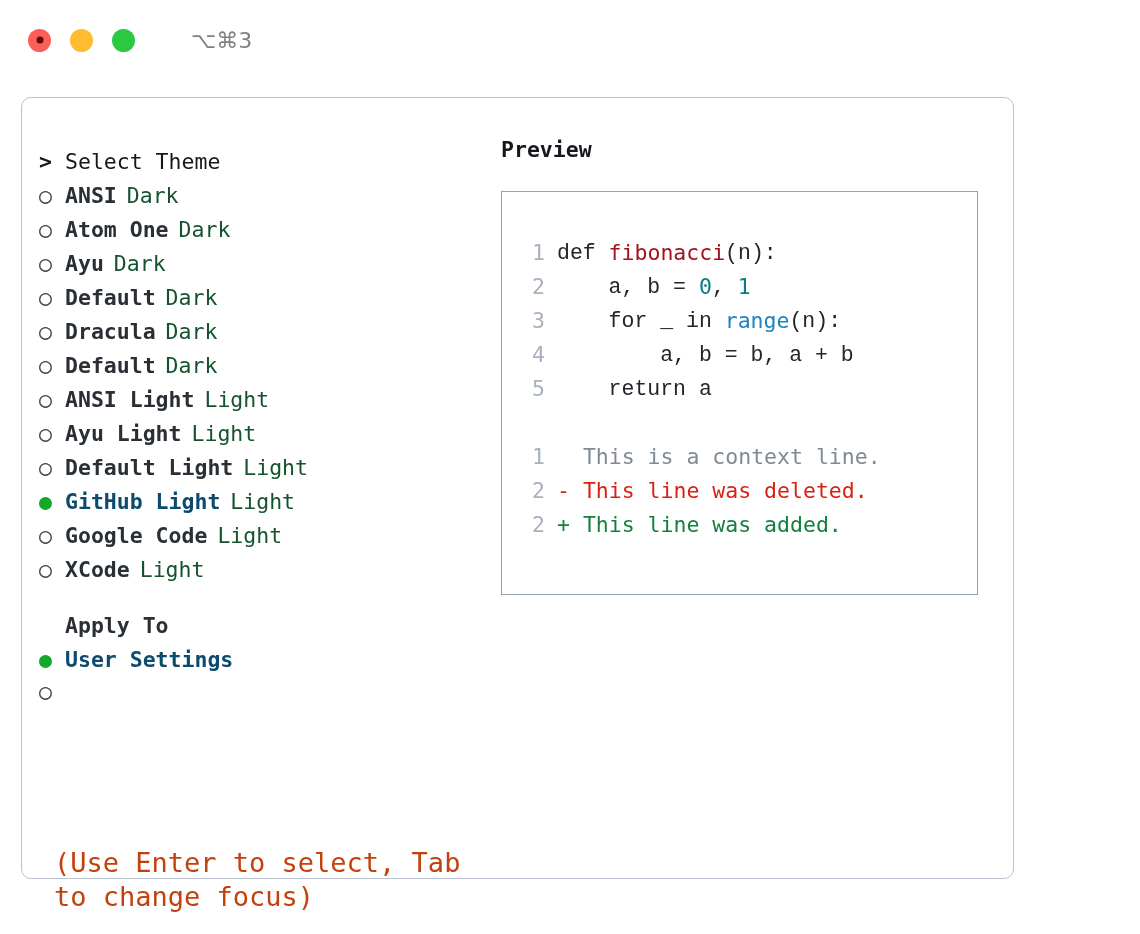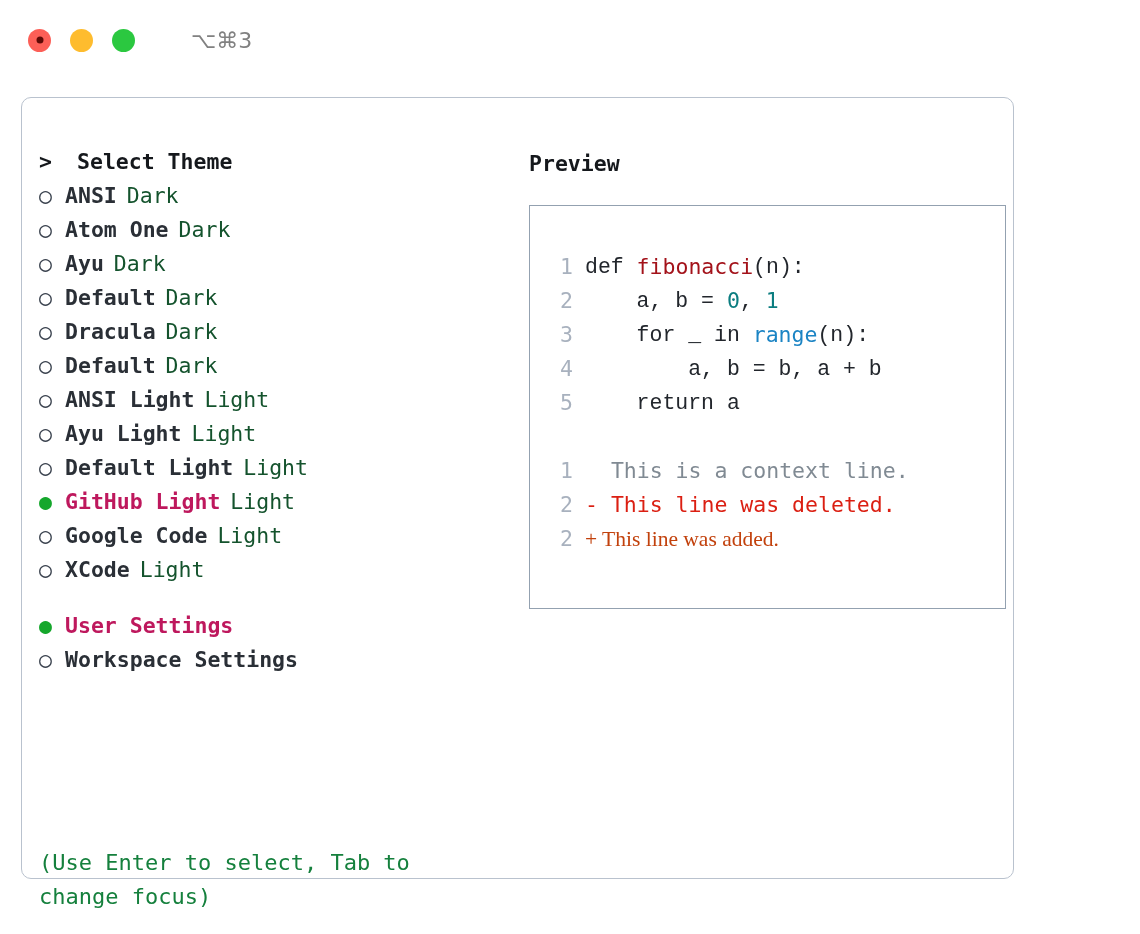--- a/index.html
+++ b/index.html
@@ -110,46 +110,45 @@
   }
   .marker.caret {
     color: #15181c;
     font-weight: bold;
   }
   .marker.hollow { color: #3c4450; }
   .marker.filled { color: #15a72c; }
   .marker.blank  { color: transparent; }
 
   .lbl { color: #2a2f36; font-weight: bold; }
-  .lbl.bold { font-weight: bold; color: #15181c; margin-left: 12px; }
-  .lbl.sel  { color: #be185d; }
+  .lbl.bold { font-weight: normal; color: #15181c; }
+  .lbl.sel  { color: #0c4a6e; }
   .kind {
     color: #14532d;
     margin-left: 10px;
   }
 
   .spacer-22 { height: 22px; }
 
   #hint {
     position: absolute;
-    left: 17px;
+    left: 32px;
     top: 748px;
     width: 420px;
-    font-size: 22px;
+    font-size: 27px;
     line-height: 34px;
-    color: #15803d;
+    color: #c2410c;
   }
 
   
   #right-col {
     position: absolute;
     left: 479px;
-    top: 53px;
+    top: 39px;
     width: 490px;
-    margin-left: 28px;
   }
   #preview-title {
     font-size: 21.5px;
     font-weight: bold;
     color: #15181c;
     margin: 0 0 28px 0;
     line-height: 26px;
   }
   #preview-box {
     width: 477px;
@@ -175,21 +174,21 @@
     text-align: right;
     color: #a8b1be;
     margin-right: 12px;
   }
   .tok-plain { color: #22262c; font-family: Liberation Mono, monospace; }
   .tok-func  { color: #a3121a; }
   .tok-num   { color: #0b7d80; }
   .tok-call  { color: #1b84c4; }
   .tok-ctx   { color: #808a93; text-align: right; }
   .tok-del   { color: #db1f12; }
-  .tok-add   { color: #c2410c; font-family: Liberation Serif, serif; }
+  .tok-add   { color: #15803d; }
   .blank-line { height: 34px; }
 </style>
 </head>
 <body>
 
 <div id="window">
 
   <div id="titlebar">
     <div class="lights">
       <span class="light red"></span>
@@ -218,24 +217,27 @@
             <div class="list-line"><span class="marker hollow">○</span><span class="lbl">ANSI Light</span><span class="kind">Light</span></div>
             <div class="list-line"><span class="marker hollow">○</span><span class="lbl">Ayu Light</span><span class="kind">Light</span></div>
             <div class="list-line"><span class="marker hollow">○</span><span class="lbl">Default Light</span><span class="kind">Light</span></div>
             <div class="list-line"><span class="marker filled">●</span><span class="lbl sel">GitHub Light</span><span class="kind">Light</span></div>
             <div class="list-line"><span class="marker hollow">○</span><span class="lbl">Google Code</span><span class="kind">Light</span></div>
             <div class="list-line"><span class="marker hollow">○</span><span class="lbl">XCode</span><span class="kind">Light</span></div>
           </div>
 
         <div class="spacer-22"></div>
 
+        <div class="list-line">
+          <span class="marker blank">&nbsp;</span><span class="lbl">Apply To</span>
+        </div>
 
         <div id="apply-list">
             <div class="list-line"><span class="marker filled">●</span><span class="lbl sel">User Settings</span></div>
-            <div class="list-line"><span class="marker hollow">○</span><span class="lbl">Workspace Settings</span></div>
+            <div class="list-line"><span class="marker hollow">○</span></div>
           </div>
 
       </div>
 
       <div id="hint">(Use Enter to select, Tab to change focus)</div>
 
       <div id="right-col">
         <div id="preview-title">Preview</div>
         <div id="preview-box">
           <div id="code"><div class="code-line"><span class="gutter">1</span><span class="tok-plain">def </span><span class="tok-func">fibonacci</span><span class="tok-plain">(n):</span></div><div class="code-line"><span class="gutter">2</span><span class="tok-plain">    a, b = </span><span class="tok-num">0</span><span class="tok-plain">, </span><span class="tok-num">1</span></div><div class="code-line"><span class="gutter">3</span><span class="tok-plain">    for _ in </span><span class="tok-call">range</span><span class="tok-plain">(n):</span></div><div class="code-line"><span class="gutter">4</span><span class="tok-plain">        a, b = b, a + b</span></div><div class="code-line"><span class="gutter">5</span><span class="tok-plain">    return a</span></div><div class="blank-line"></div><div class="code-line"><span class="gutter">1</span><span class="tok-ctx">  This is a context line.</span></div><div class="code-line"><span class="gutter">2</span><span class="tok-del">- This line was deleted.</span></div><div class="code-line"><span class="gutter">2</span><span class="tok-add">+ This line was added.</span></div></div>

